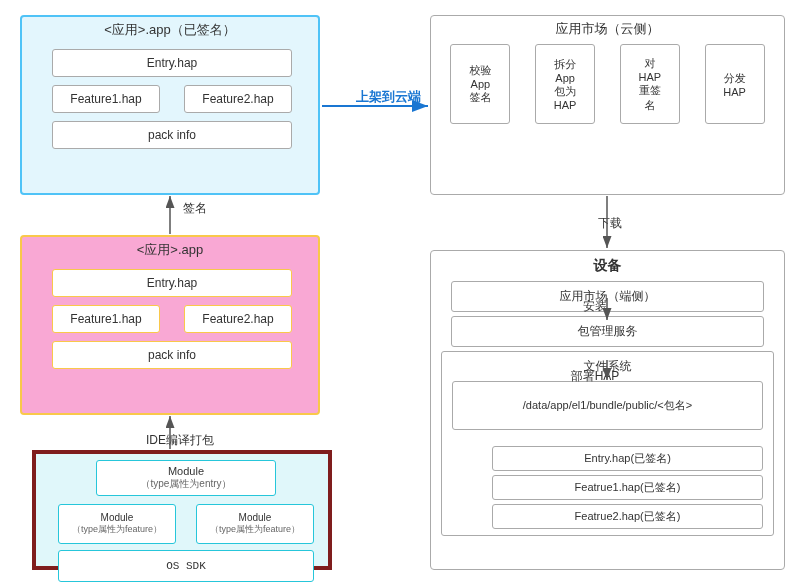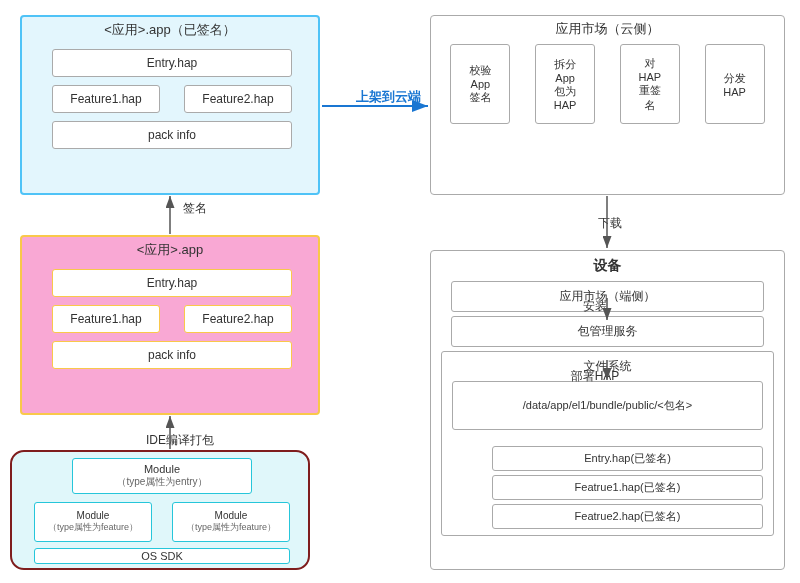--- a/index.html
+++ b/index.html
@@ -134,25 +134,25 @@
       background: #fff;
       border-radius: 3px;
       display: flex; align-items: center; justify-content: center;
       font-size: 12px;
       color: #333;
     }
 
     
     .cyan-outer {
       position: absolute;
-      left: 10px; top: 450px;
+      left: 32px; top: 450px;
       width: 300px; height: 120px;
-      border: 2px solid #7f1d1d;
+      border: 4px solid #7f1d1d;
       background: #e0f7fa;
-      border-radius: 14px;
+      border-radius: 0;
     }
     .cyan-module-main {
       position: absolute;
       left: 60px; top: 6px;
       width: 180px; height: 36px;
       border: 1.5px solid #26c6da;
       background: #fff;
       border-radius: 3px;
       display: flex; align-items: center; justify-content: center;
       flex-direction: column;
@@ -182,27 +182,28 @@
       border-radius: 3px;
       display: flex; align-items: center; justify-content: center;
       flex-direction: column;
       font-size: 10px;
       color: #333;
       text-align: center;
     }
     .cyan-ossdk {
       position: absolute;
       left: 22px; top: 96px;
-      width: 256px; height: 16px;
+      width: 256px; height: 32px;
       border: 1.5px solid #26c6da;
       background: #fff;
       border-radius: 3px;
       display: flex; align-items: center; justify-content: center;
       font-size: 11px;
       color: #333;
+      font-family: Liberation Mono, monospace;
     }
 
     
     .cloud-outer {
       position: absolute;
       left: 430px; top: 15px;
       width: 355px; height: 180px;
       border: 1.5px solid #aaa;
       background: #fff;
       border-radius: 4px;

